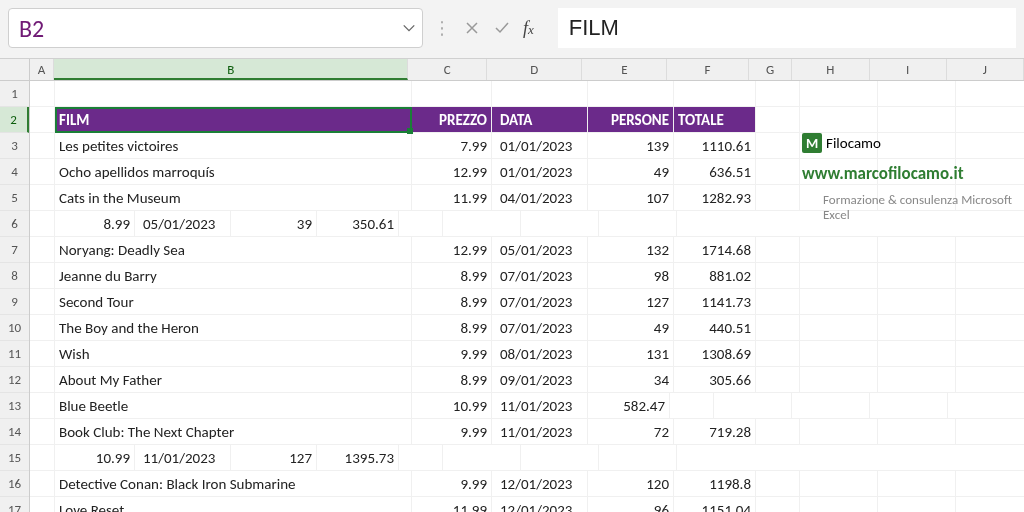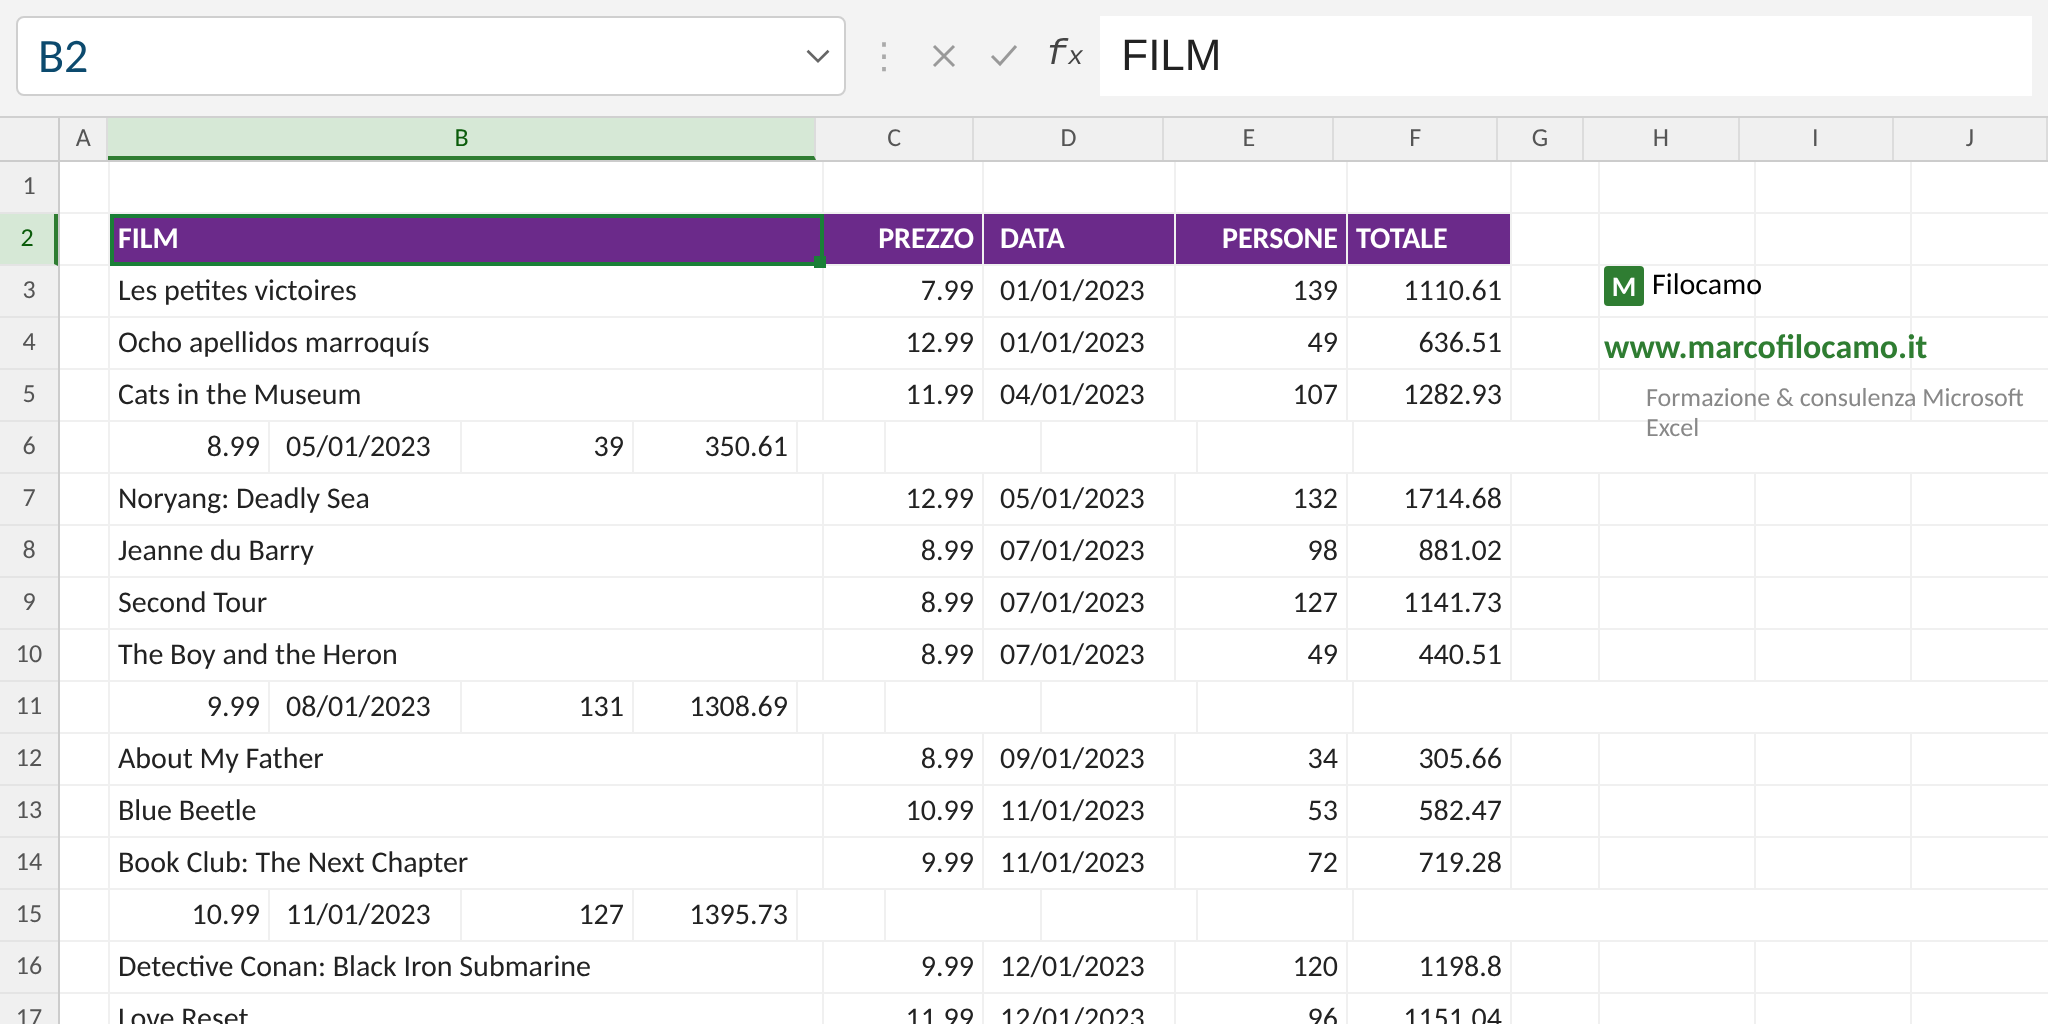--- a/index.html
+++ b/index.html
@@ -24,38 +24,38 @@
     background: #fff;
     border: 1px solid #cfcfcf;
     border-radius: 4px;
     height: 40px;
     width: 415px;
     display: flex;
     align-items: center;
     justify-content: space-between;
     padding: 0 6px 0 10px;
   }
-  .namebox-text { font-size: 24px; color: #0c4a6e; }
+  .namebox-text { font-size: 24px; color: #701a75; }
   .chev { width: 14px; height: 14px; }
   .fb-sep {
     color: #aaa;
     font-size: 18px;
     padding: 0 2px;
   }
   .fb-btn {
     width: 22px; height: 22px;
     display: flex; align-items: center; justify-content: center;
     color: #888;
   }
   .fx {
     font-style: italic;
-    font-family: Liberation Mono, monospace;
+    font-family: Liberation Serif, serif;
     font-size: 18px;
     color: #444;
-    margin: 0 0 0 2px;
+    margin: 0 16px 0 2px;
   }
   .formula-input {
     flex: 1;
     background: #fff;
     border: none;
     border-left: 1px solid transparent;
     height: 40px;
     font-size: 22px;
     padding-left: 10px;
     color: #222;
@@ -357,20 +357,21 @@
             <div class="cell wD" style="padding-left:8px">07/01/2023</div>
             <div class="cell wE num">49</div>
             <div class="cell wF num">440.51</div>
             <div class="cell wG"></div>
             <div class="cell wH"></div>
             <div class="cell wI"></div>
             <div class="cell wJ"></div>
           </div>
           <div class="row">
             <div class="cell wA"></div>
+            <div class="cell wB">Wish</div>
             <div class="cell wC num">9.99</div>
             <div class="cell wD" style="padding-left:8px">08/01/2023</div>
             <div class="cell wE num">131</div>
             <div class="cell wF num">1308.69</div>
             <div class="cell wG"></div>
             <div class="cell wH"></div>
             <div class="cell wI"></div>
             <div class="cell wJ"></div>
           </div>
           <div class="row">
@@ -383,21 +384,20 @@
             <div class="cell wG"></div>
             <div class="cell wH"></div>
             <div class="cell wI"></div>
             <div class="cell wJ"></div>
           </div>
           <div class="row">
             <div class="cell wA"></div>
             <div class="cell wB">Blue Beetle</div>
             <div class="cell wC num">10.99</div>
             <div class="cell wD" style="padding-left:8px">11/01/2023</div>
-            <div class="cell wE num">53</div>
             <div class="cell wF num">582.47</div>
             <div class="cell wG"></div>
             <div class="cell wH"></div>
             <div class="cell wI"></div>
             <div class="cell wJ"></div>
           </div>
           <div class="row">
             <div class="cell wA"></div>
             <div class="cell wB">Book Club: The Next Chapter</div>
             <div class="cell wC num">9.99</div>

